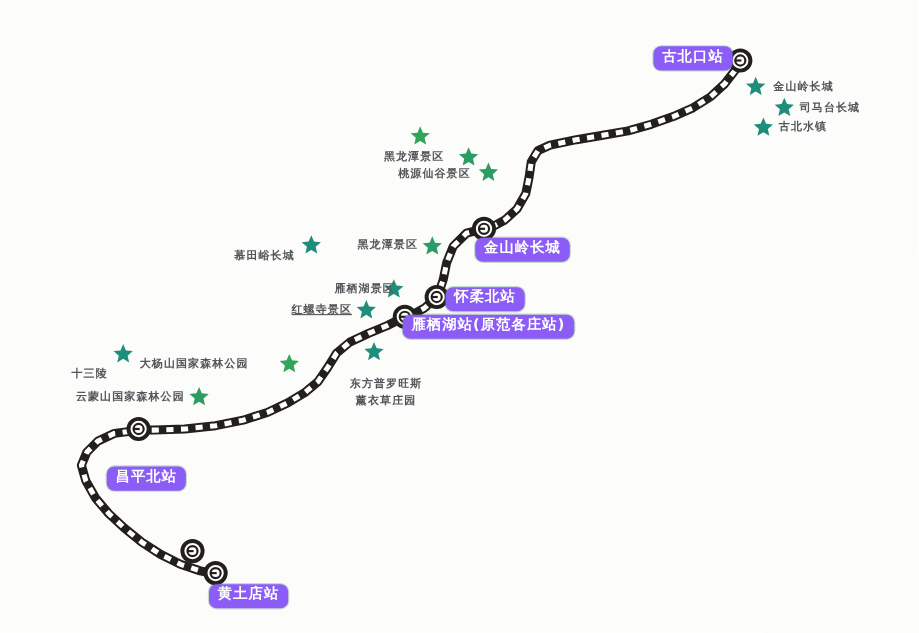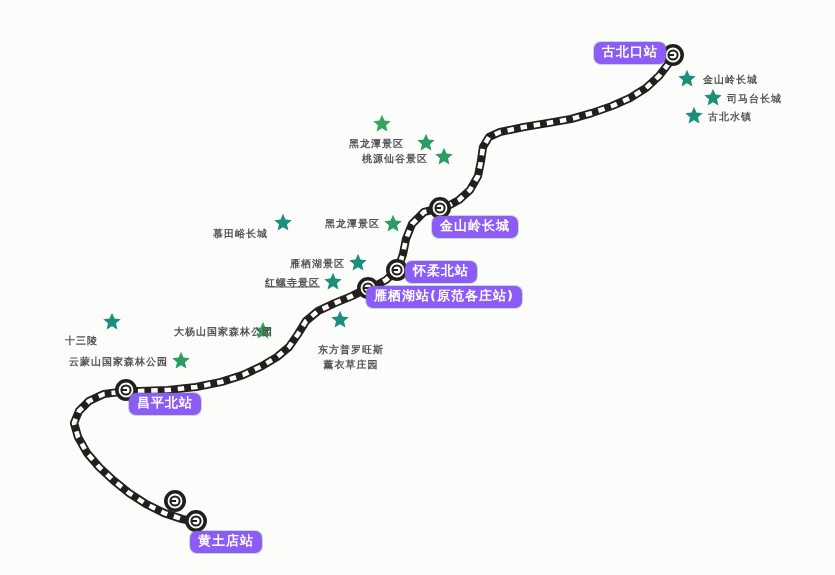--- a/index.html
+++ b/index.html
@@ -78,31 +78,31 @@
     <use href="#star-sym" transform="translate(112,322)" fill="#1e8e7a"></use>
     <use href="#star-sym" transform="translate(263,331)" fill="#33a45c"></use>
     <use href="#star-sym" transform="translate(181,361)" fill="#2b9c63"></use>
     <use href="#star-sym" transform="translate(340,320)" fill="#1e8e7a"></use>
   </svg>
 
   <div class="station-label" style="left:630px;top:53px;">古北口站</div>
   <div class="station-label" style="left:475px;top:227px;">金山岭长城</div>
   <div class="station-label" style="left:441px;top:272px;">怀柔北站</div>
   <div class="station-label" style="left:444px;top:297px;">雁栖湖站(原范各庄站)</div>
-  <div class="station-label" style="left:133px;top:404px;margin-left:32px;">昌平北站</div>
+  <div class="station-label" style="left:133px;top:435px;">昌平北站</div>
   <div class="station-label" style="left:226px;top:542px;">黄土店站</div>
 
   <div class="attraction" style="left:703px;top:79px;">金山岭长城</div>
   <div class="attraction" style="left:727px;top:98px;">司马台长城</div>
   <div class="attraction" style="left:708px;top:116px;">古北水镇</div>
   <div class="attraction" style="right:431px;top:143px;">黑龙潭景区</div>
   <div class="attraction" style="right:407px;top:158px;">桃源仙谷景区</div>
   <div class="attraction" style="right:567px;top:233px;">慕田峪长城</div>
   <div class="attraction" style="right:455px;top:223px;">黑龙潭景区</div>
-  <div class="attraction" style="right:490px;top:263px;margin-left:35px;">雁栖湖景区</div>
+  <div class="attraction" style="right:476px;top:263px;margin-left:35px;">雁栖湖景区</div>
   <div class="attraction" style="right:515px;top:282px;text-decoration:underline;">红螺寺景区</div>
   <div class="attraction" style="right:737px;top:322px;margin-top:18px;">十三陵</div>
-  <div class="attraction" style="right:562px;top:331px;">大杨山国家森林公园</div>
+  <div class="attraction" style="right:609px;top:331px;">大杨山国家森林公园</div>
   <div class="attraction" style="right:667px;top:361px;">云蒙山国家森林公园</div>
   <div class="attraction tl" style="left:318px;top:342px;text-align:center;">东方普罗旺斯
 薰衣草庄园</div>
 
 </div>
 
 </body></html>

